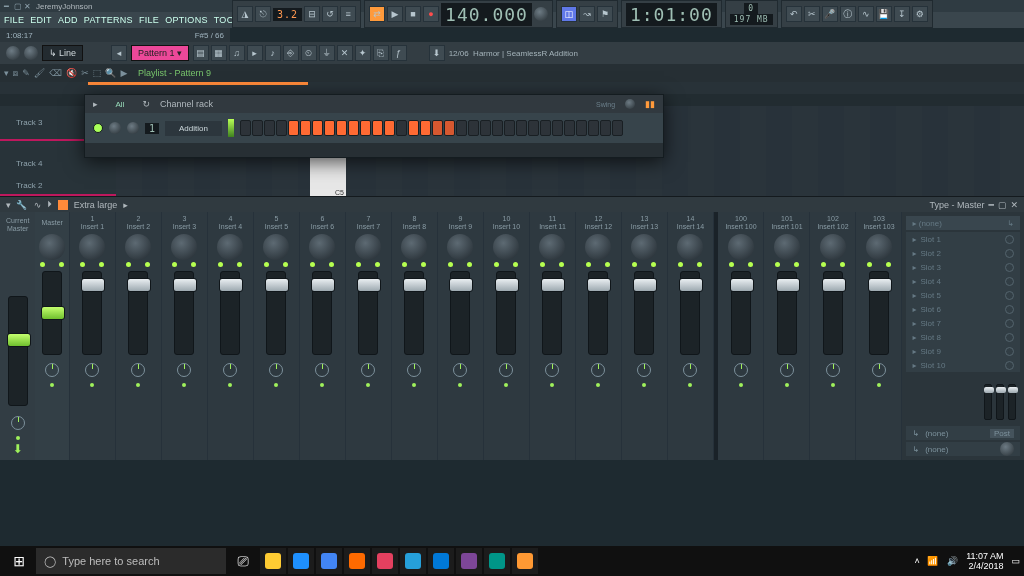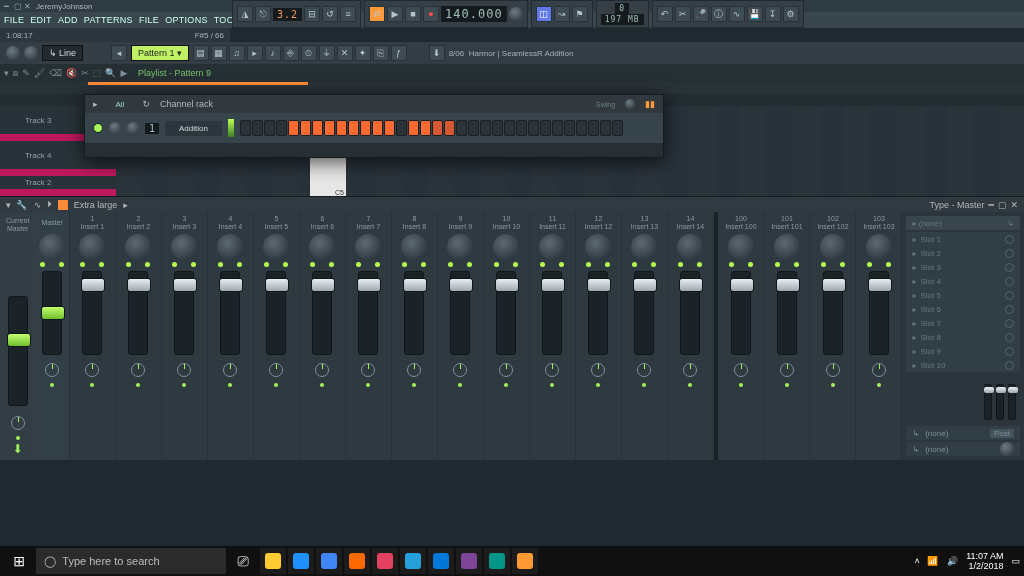--- a/index.html
+++ b/index.html
@@ -8,36 +8,36 @@
   .titlebar { height: 12px; background: #2f3b42; display: flex; align-items: center; padding: 0 4px; gap: 4px; font-size: 8px; }
   .titlebar .sys { display:flex; gap:2px; }
   .titlebar .sys span{ width:8px;height:8px;display:inline-block;color:#8fa3ae; }
   .menubar { height: 16px; background: #3a464d; display: flex; padding: 0 4px; }
   .menubar .left { display:flex; gap:6px; align-items:center; }
   .menubar .left span { font-size:9px; color:#cfe; letter-spacing:.3px; }
   .hud { position:absolute; left:232px; top:0; height:28px; display:flex; align-items:stretch; }
   .hintbar { background:#2c363c; height:14px; font-size:8px; display:flex; justify-content:space-between; padding:0 6px; align-items:center; color:#9fb3be; width:230px;}
   
   .panel { background:#353f45; border:1px solid #202a30; display:flex; align-items:center; justify-content:center; gap:2px; padding:2px 4px; margin-right:3px; }
-  .led   { font-family:"Consolas",monospace; color:#9fbfb4; background:#141a1e; padding:1px 4px; font-size:12px; letter-spacing:1px; }
+  .led   { font-family:"Consolas",monospace; color:#9fbfb4; background:#141a1e; padding:1px 4px; font-size:18px; letter-spacing:1px; }
   .led.big{ font-size:18px; }
   .led.orange{ color:#ff9851; font-size:10px; }
   .knob{ width:14px;height:14px;border-radius:50%;background:radial-gradient(circle at 40% 35%,#6d7b84,#262e33);display:inline-block;}
   .btn-ic{ width:16px;height:16px;background:#3f4b52;border:1px solid #26323a;display:inline-flex;align-items:center;justify-content:center;color:#b7c6ce;font-size:9px;}
   .btn-ic.active{ background:#6078e8;color:#fff;}
   .toolbar2{ height:22px; display:flex; align-items:center; padding:2px 6px; background:#333d43; gap:4px;}
   .dropdown{ background:#232b30; padding:2px 6px; border:1px solid #111; color:#cfd7db;}
   .row-icons{ display:flex; gap:2px;}
   
   .pl-toolbar{ height:18px; background:#262f34; display:flex; align-items:center; padding:0 4px; gap:4px; color:#7c919c;}
   .pl-toolbar .lbl{ color:#78c46c;}
   .timeline{ height:12px; background:#283238; display:flex; align-items:center; font-size:8px; color:#7a8e99; position:relative;}
   .timeline .lpmark{ position:absolute; left:88px; top:0; width:220px; height:3px; background:#ff8a3a; }
   .tracks{ background:#28343b; position:relative; }
-  .track-h{ position:absolute; left:0; width:116px; color:#8ea2ac; font-size:8px; padding-left:25px; height:35px; background:#283339; border-bottom:7px solid #be185d; display:flex; align-items:center;}
+  .track-h{ position:absolute; left:0; width:116px; color:#8ea2ac; font-size:8px; padding-left:16px; height:35px; background:#283339; border-bottom:2px solid #be185d; display:flex; align-items:center;}
   .grid{ position:absolute; left:116px; right:0; top:0; bottom:0; background:
       repeating-linear-gradient(to right,#2a343b 0 26px,#28323a 26px 52px);}
   .piano{ position:absolute; left:310px; top:0; width:36px; height:90px; background:#e7e7e7; }
   .piano .bk{ background:#111;height:14%;margin-bottom:14%;}
   .plus-bar{height:12px;background:#222c31;display:flex;align-items:center;justify-content:flex-start;padding-left:176px;color:#aab;}
   
   .patflag{ position:absolute; left:0; top:106px; background:#ff7a32; color:#000; font-size:8px; padding:1px 6px 1px 10px; clip-path:polygon(0 0,100% 0,92% 100%,0 100%);}  
   
   .chrack{ position:absolute; left:84px; top:94px; width:580px; background:#333d43; border:1px solid #141c20; box-shadow:0 4px 18px #000a; }
   .chrack .bar{ height:18px; display:flex; align-items:center; gap:10px; padding:0 8px; background:#31393f;}
@@ -138,20 +138,23 @@
     <span class="btn-ic">■</span>
     <span class="btn-ic" style="color:#ff4d4d">●</span>
     <span class="led">140.000</span>
     <span class="knob"></span>
   </div>
   <div class="panel">
     <span class="btn-ic active">◫</span>
     <span class="btn-ic">↝</span>
     <span class="btn-ic">⚑</span>
   </div>
+  <div class="panel">
+    <span class="led big">1:01:00</span>
+  </div>
   <div class="panel" style="flex-direction:column;gap:0;">
     <span class="led" style="font-size:8px">0</span>
     <span class="led" style="font-size:8px">197 MB</span>
   </div>
   <div class="panel">
     <span class="btn-ic">↶</span>
     <span class="btn-ic">✂</span>
     <span class="btn-ic">🎤</span>
     <span class="btn-ic">ⓘ</span>
     <span class="btn-ic">∿</span>
@@ -160,39 +163,39 @@
     <span class="btn-ic">⚙</span>
   </div>
 </div>
 
 <div class="toolbar2" style="text-align:right;">
   <span class="knob"></span>
   <span class="knob"></span>
   <div class="dropdown">↳ <span>Line</span></div>
   <div style="width:20px"></div>
   <span class="btn-ic">◂</span>
-  <div class="dropdown" style="background:#bef264;color:#222"><span>Pattern 1</span> ▾</div>
+  <div class="dropdown" style="background:#ec4899;color:#222"><span>Pattern 1</span> ▾</div>
   <div class="row-icons">
     <span class="btn-ic">▤</span>
     <span class="btn-ic">▦</span>
     <span class="btn-ic">♫</span>
     <span class="btn-ic">▸</span>
     <span class="btn-ic">♪</span>
     <span class="btn-ic">⎆</span>
     <span class="btn-ic">⏲</span>
     <span class="btn-ic">⏚</span>
     <span class="btn-ic">✕</span>
     <span class="btn-ic">✦</span>
     <span class="btn-ic">⎘</span>
     <span class="btn-ic">ƒ</span>
   </div>
   <div style="width:14px"></div>
   <span class="btn-ic">⬇</span>
   <div style="font-size:8px;line-height:9px;color:#a4b3ba">
-    <span>8/06</span>&nbsp;
+    <span>12/06</span>&nbsp;
     <span>Harmor | SeamlessR Addition</span>
   </div>
 </div>
 
 <div class="pl-toolbar">
   <span>▾</span>
   <span>⧈</span>
   <span>✎</span>
   <span>🖌</span>
   <span>⌫</span>
@@ -207,21 +210,21 @@
 <div class="timeline">
   <div class="lpmark"></div>
 </div>
 <div class="patflag">Pattern 1</div>
 <div class="plus-bar">＋</div>
 <div class="tracks" style="height:90px">
   <div class="grid"></div>
   <div class="track-h" style="top:0">
       <span>Track 3</span>
     </div>
-  <div class="track-h" style="top:35px">
+  <div class="track-h" style="top:41px">
       <span>Track 4</span>
     </div>
   <div class="track-h" style="top:70px;height:20px">
       <span>Track 2</span>
     </div>
   <div class="piano">
     <div class="bk"></div>
       <div class="bk"></div>
       <div class="bk"></div>
     <span style="position:absolute;right:2px;bottom:0;font-size:7px;color:#333">C5</span>
@@ -770,17 +773,17 @@
         <span style="background:#ff9933"></span>
       </div>
     </div>
   <div class="tb-spacer"></div>
   <div class="tb-right">
     <span>˄</span>
     <span>📶</span>
     <span>🔊</span>
     <div class="tb-clock">
       <div>11:07 AM</div>
-      <div>1/2/2018</div>
+      <div>2/4/2018</div>
     </div>
     <span>▭</span>
   </div>
 </div>
 
 </body></html>

